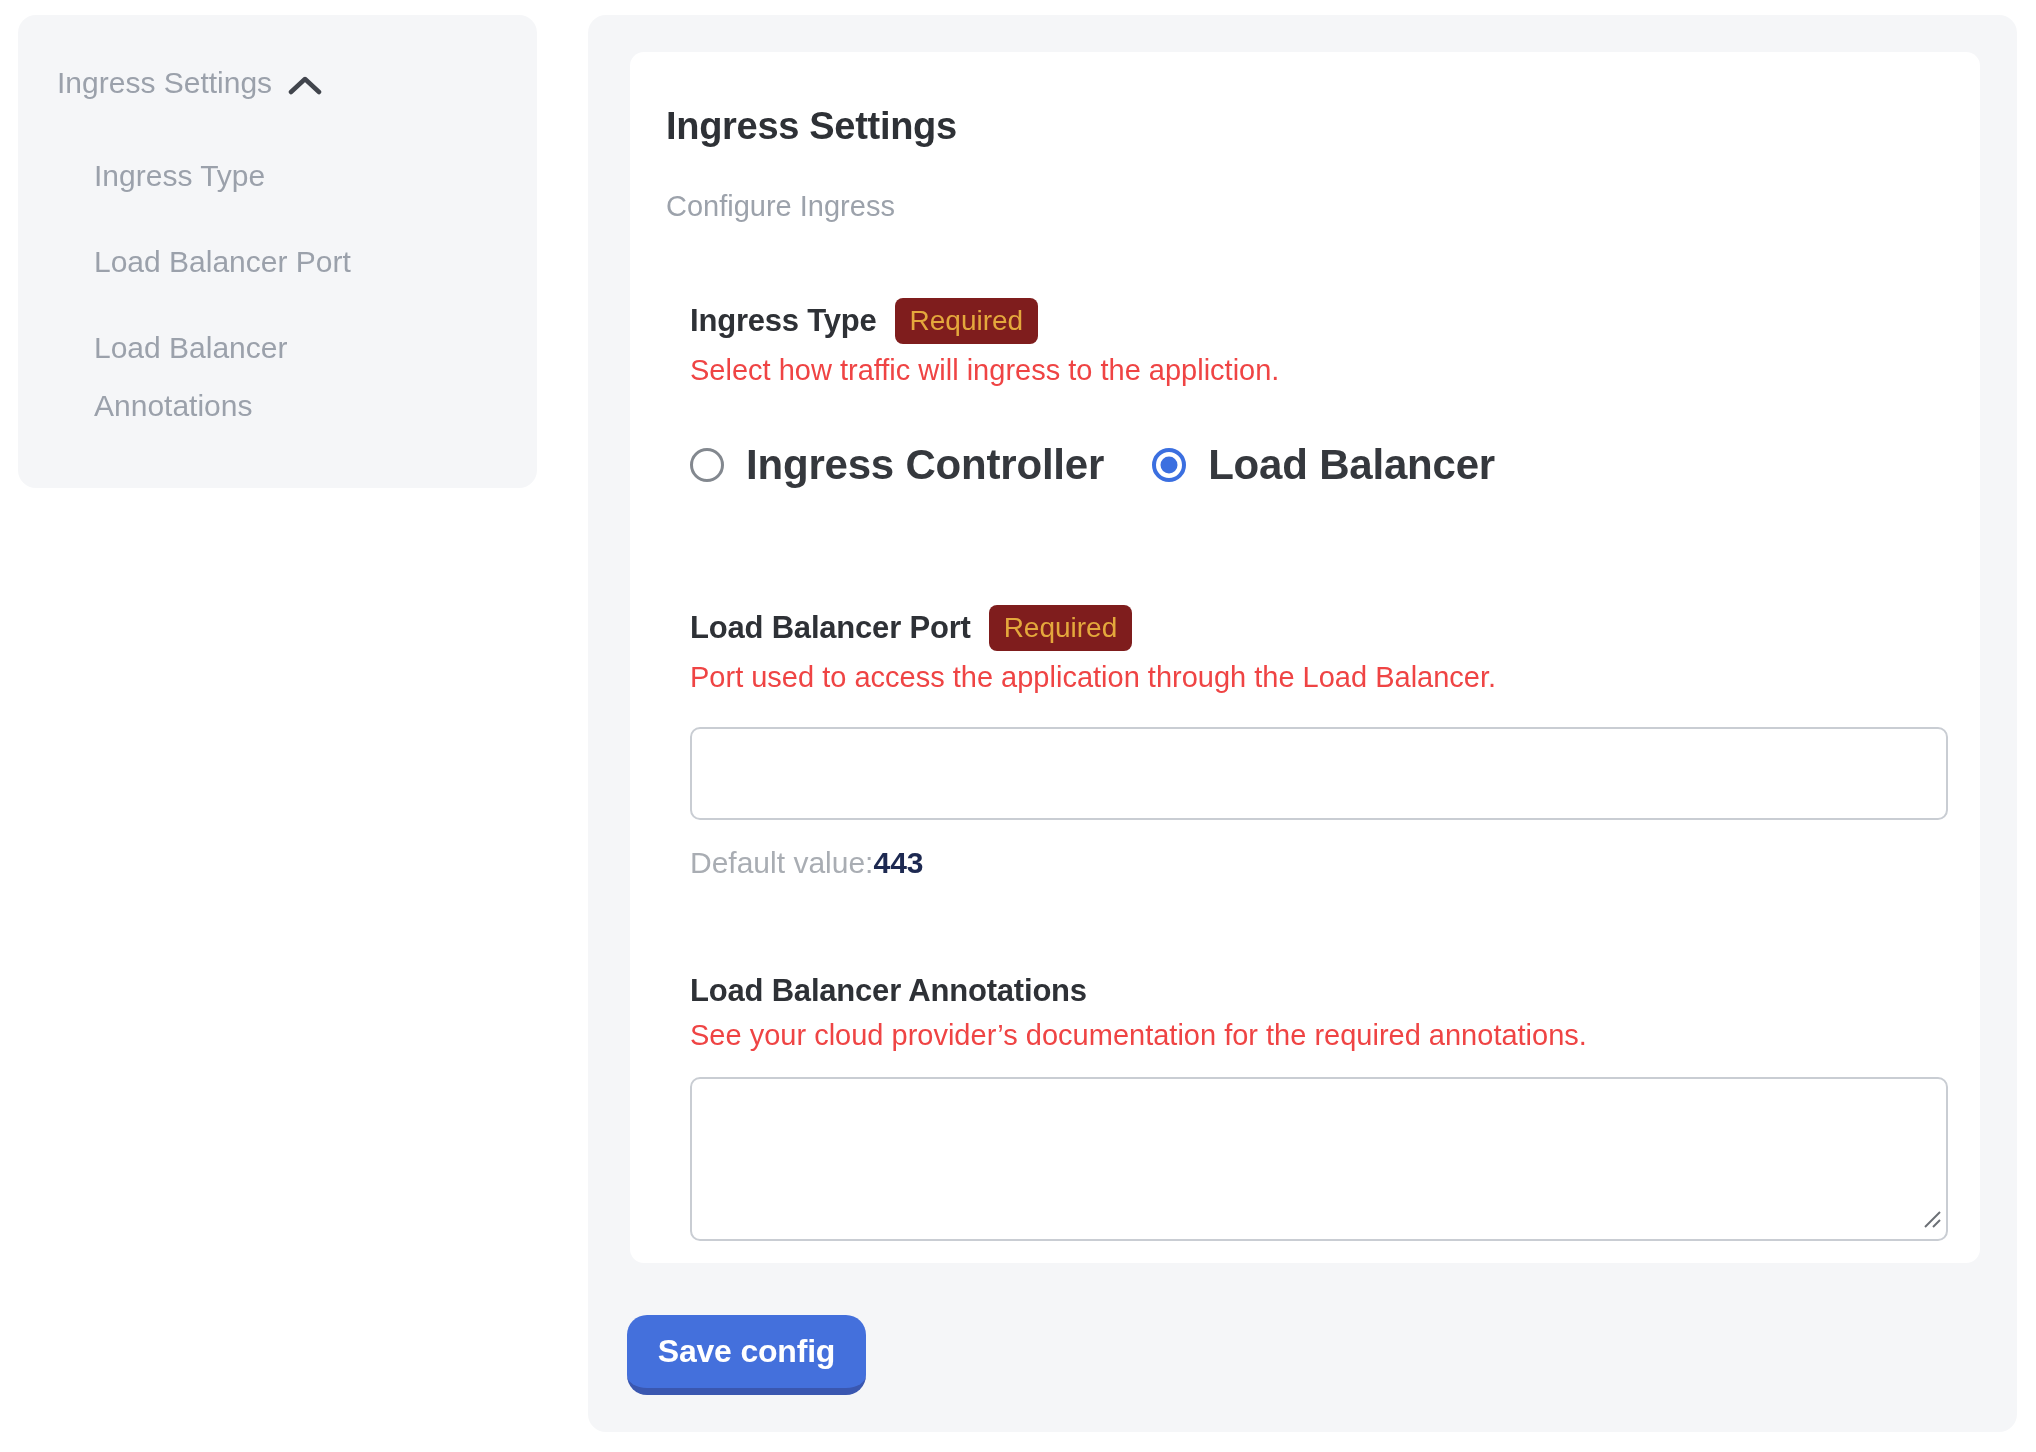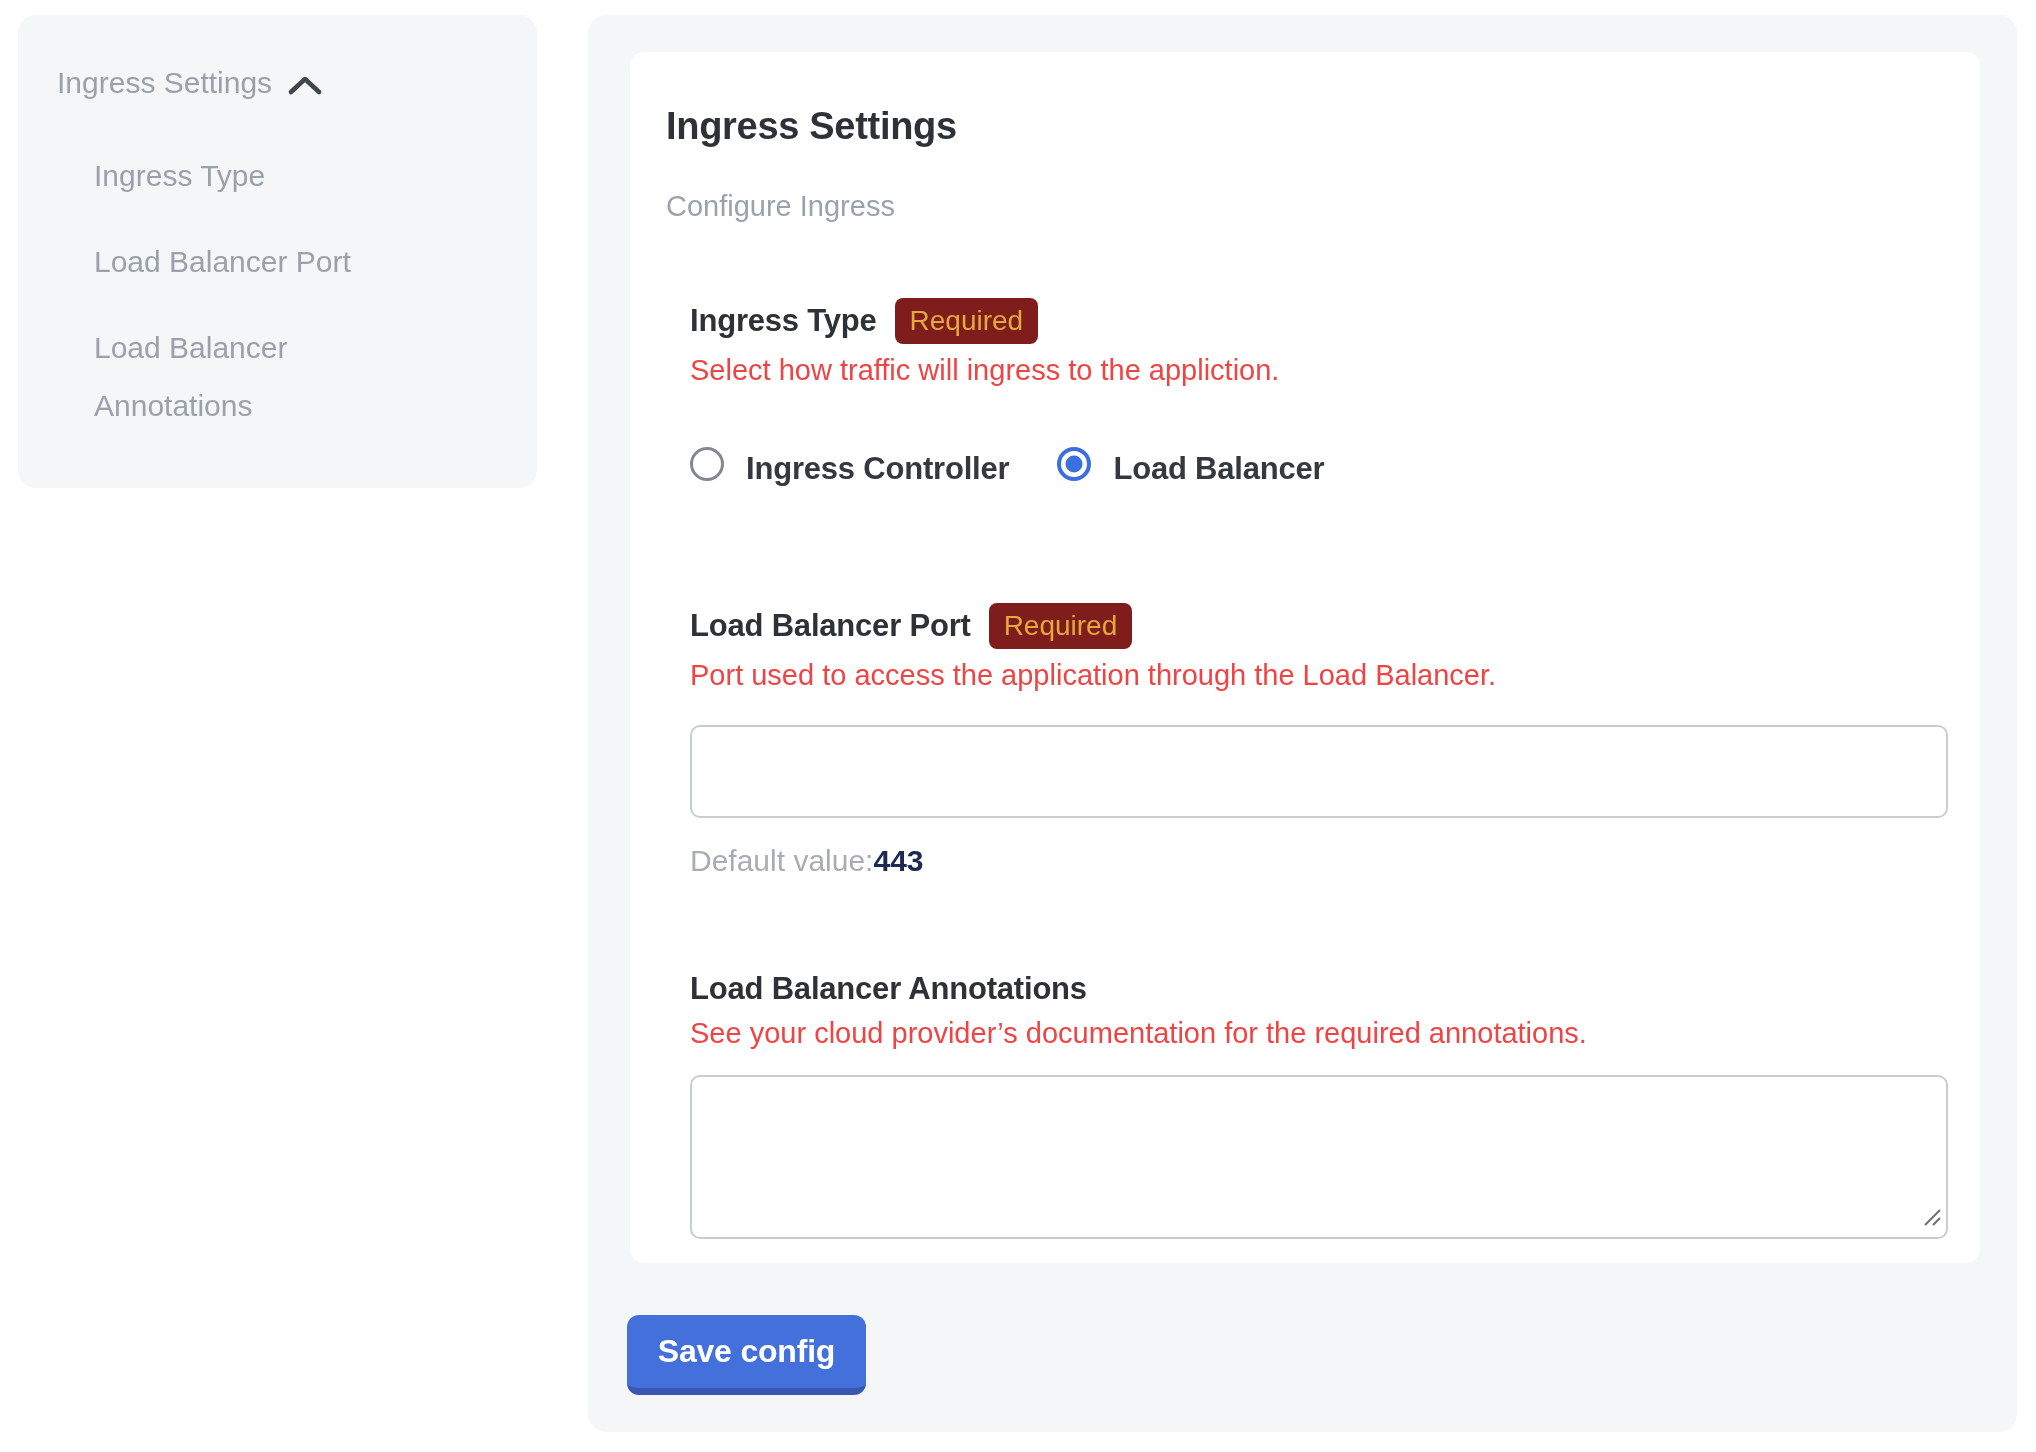--- a/index.html
+++ b/index.html
@@ -78,21 +78,21 @@
     border: 3px solid #83888f; background: #ffffff;
     position: relative; flex: 0 0 auto;
   }
   .radio-circle.selected { border: 4px solid #3b6fe0; }
   .radio-circle.selected::after {
     content: ""; position: absolute;
     left: 50%; top: 50%; transform: translate(-50%, -50%);
     width: 17px; height: 17px; border-radius: 50%;
     background: #3b6fe0;
   }
-  .radio-label { font-size: 31px; font-weight: 700; color: #35383d; letter-spacing: -0.2px; margin-top: 10px; }
+  .radio-label { font-size: 42px; font-weight: 700; color: #35383d; letter-spacing: -0.2px; }
 
   
   .text-input {
     display: block; width: 100%; height: 93px;
     margin-top: 34px; padding: 0 20px;
     border: 2px solid #c9cdd3; border-radius: 10px;
     background: #ffffff; font-size: 30px;
     font-family: "Liberation Sans", sans-serif;
     color: #2e3136; outline: none;
   }
@@ -109,21 +109,21 @@
     color: #2e3136; outline: none;
   }
   .resize-grip { position: absolute; right: 5px; bottom: 7px; cursor: nwse-resize; }
 
   
   .save-btn {
     position: absolute; left: 39px; top: 1300px;
     width: 239px; height: 80px;
     background: #4470dc; border: none;
     border-bottom: 7px solid #3a57b0;
-    border-radius: 12px;
+    border-radius: 20px;
     color: #ffffff; font-size: 32px; font-weight: 700;
     font-family: "Liberation Sans", sans-serif;
     letter-spacing: -0.2px; cursor: pointer;
   }
 </style>
 </head>
 <body>
 
 <div class="page">
 

